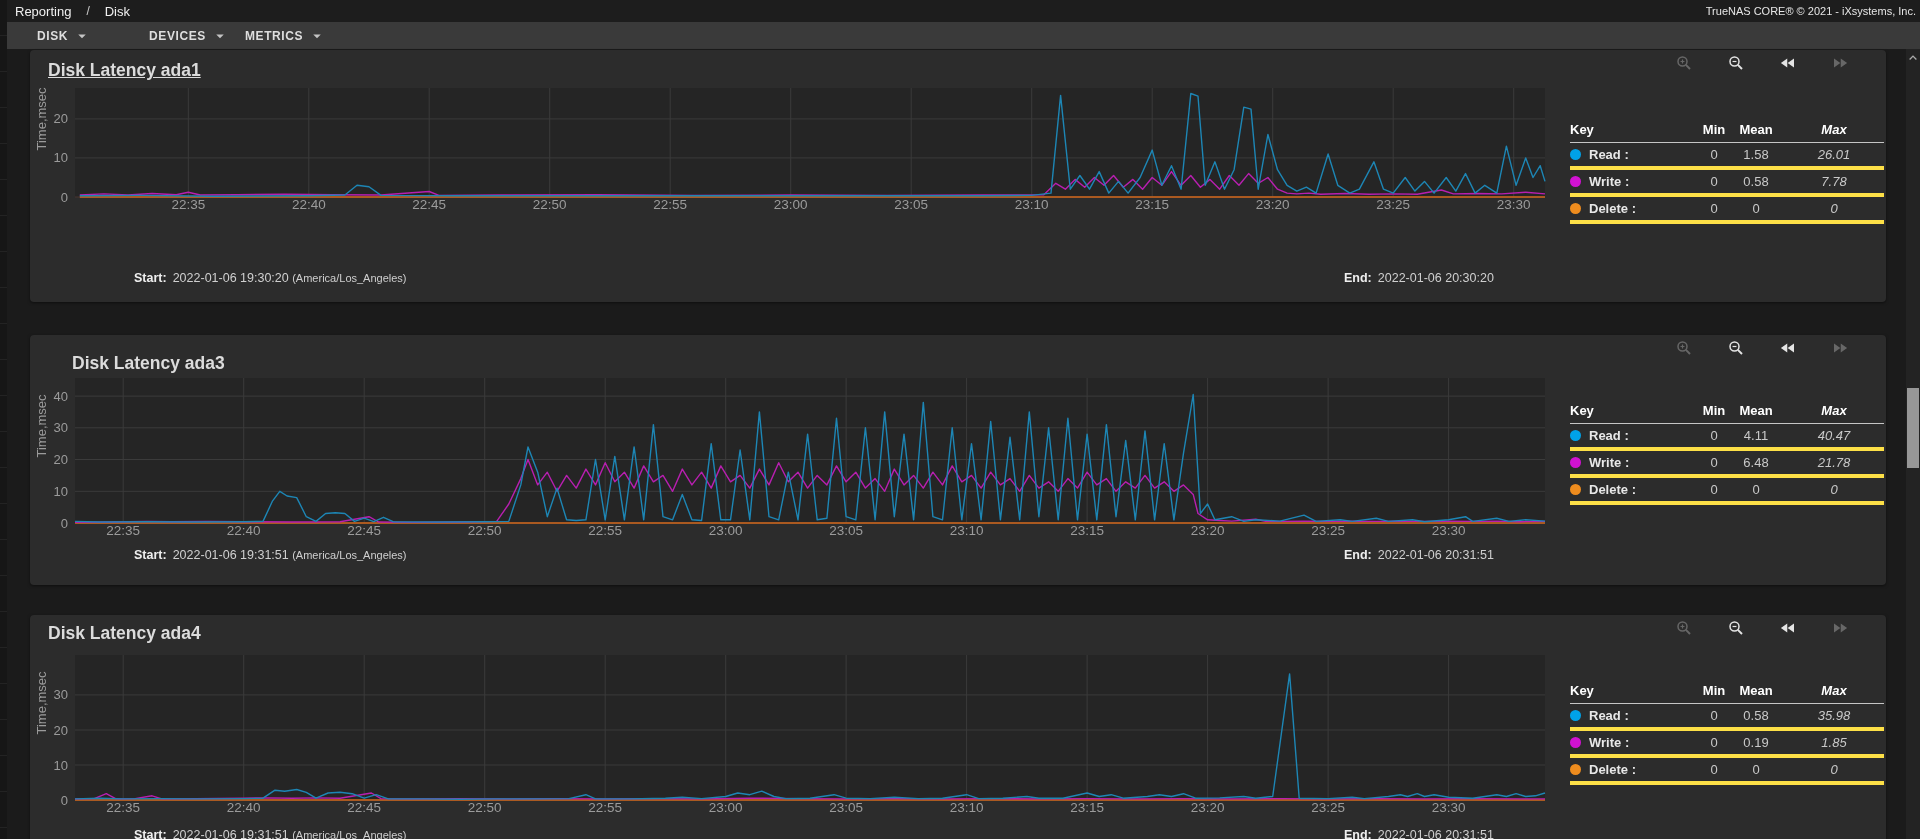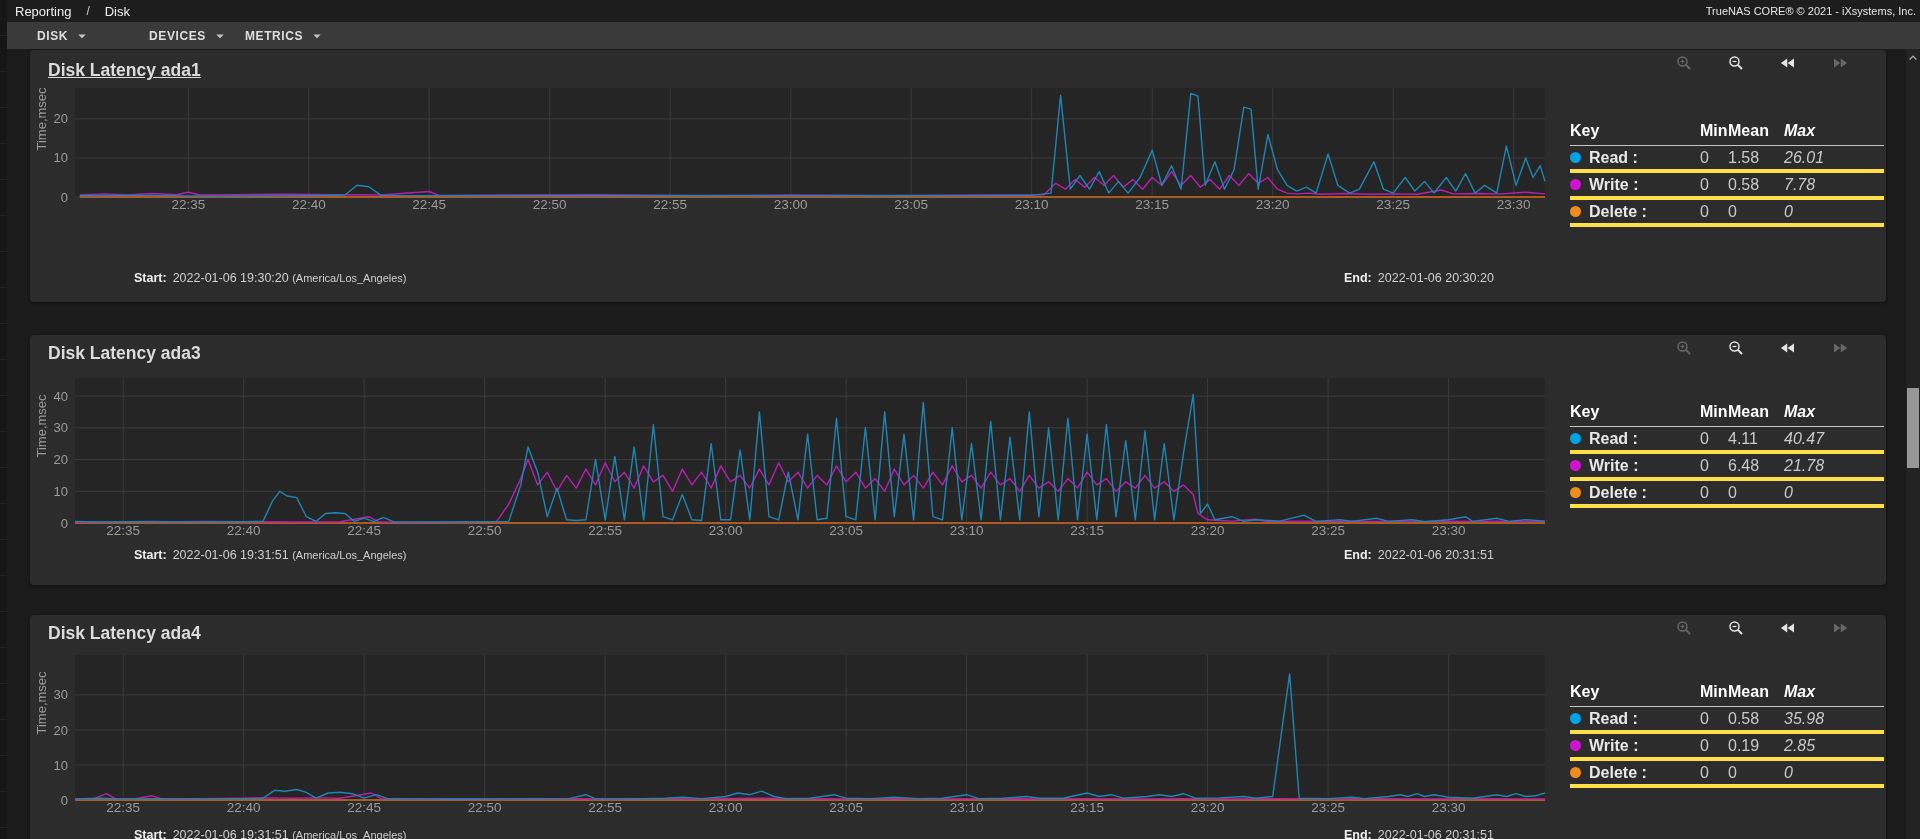--- a/index.html
+++ b/index.html
@@ -24,21 +24,21 @@
   .tab-devices{margin-right:16px;}
   .card{position:absolute;left:30px;width:1856px;background:#2c2c2c;border-radius:4px;
     box-shadow:0 1px 3px rgba(0,0,0,.5);}
   .card-title{position:absolute;left:18px;font-size:17.5px;font-weight:600;color:#dcdcdc;}
   .icons{position:absolute;top:4px;left:1645px;display:flex;gap:34px;}
   .icons .ibtn{width:18px;height:18px;cursor:pointer;display:inline-flex;}
   .ylab{position:absolute;left:4px;width:14px;color:#9b9b9b;font-size:13px;
     transform:rotate(-90deg);transform-origin:center;white-space:nowrap;text-align:center;}
   .chart-svg{position:absolute;left:10px;}
   svg text{font-family:"Liberation Sans",sans-serif;}
-  .legend{position:absolute;left:1540px;width:314px;font-size:16px;color:#c9c9c9;}
+  .legend{position:absolute;left:1540px;width:314px;font-size:13px;color:#c9c9c9;text-align:center;}
   .lg-head{display:flex;font-weight:bold;color:#ffffff;padding-bottom:5px;border-bottom:1px solid #c6c6c6;}
   .lg-row{display:flex;align-items:center;height:23px;border-bottom:4px solid #fde047;}
   .lg-key{width:130px;display:flex;align-items:center;}
   .lg-min{width:28px;}
   .lg-mean{width:56px;}
   .lg-max{flex:1;font-style:italic;}
   .dot{width:11px;height:11px;border-radius:50%;margin-right:8px;flex:0 0 auto;}
   .lg-name{font-weight:bold;color:#e8e8e8;}
   .startend{position:absolute;left:60px;right:20px;font-size:12.5px;color:#cfcfcf;margin-left:44px;}
   .se-label{font-weight:bold;color:#efefef;margin-right:6px;}
@@ -186,21 +186,21 @@
             <div class="lg-name">Delete :</div>
           </div>
           <div class="lg-min">0</div>
           <div class="lg-mean">0</div>
           <div class="lg-max">0</div>
         </div>
       </div>
       <div class="startend" style="top: 221px;"><span class="se-label">Start:</span><span>2022-01-06 19:30:20 </span><span class="se-tz">(America/Los_Angeles)</span><div class="se-end"><span class="se-label">End:</span><span>2022-01-06 20:30:20</span></div></div>
     </div>
     <div class="card" style="top: 335px; height: 250px;">
-      <div class="card-title" style="top: 8px;">Disk Latency ada3</div>
+      <div class="card-title" style="top: 18px; margin-left: 24px;">Disk Latency ada3</div>
       <div class="icons">
         <div class="ibtn">
           <svg width="18" height="18" viewBox="0 0 24 24">
             <circle cx="10" cy="10" r="6" fill="none" stroke="#676767" stroke-width="2"></circle>
             <path d="M14.5 14.5 L20 20" stroke="#676767" stroke-width="2.6"></path>
             <path d="M7.4 10 H12.6 M10 7.4 V12.6" stroke="#676767" stroke-width="1.6"></path>
           </svg>
         </div>
         <div class="ibtn">
           <svg width="18" height="18" viewBox="0 0 24 24">
@@ -381,21 +381,21 @@
           <div class="lg-mean">0.58</div>
           <div class="lg-max">35.98</div>
         </div>
         <div class="lg-row">
           <div class="lg-key">
             <div class="dot" style="background: rgb(209, 18, 209);"></div>
             <div class="lg-name">Write :</div>
           </div>
           <div class="lg-min">0</div>
           <div class="lg-mean">0.19</div>
-          <div class="lg-max">2.85</div>
+          <div class="lg-max">1.85</div>
         </div>
         <div class="lg-row">
           <div class="lg-key">
             <div class="dot" style="background: rgb(238, 140, 30);"></div>
             <div class="lg-name">Delete :</div>
           </div>
           <div class="lg-min">0</div>
           <div class="lg-mean">0</div>
           <div class="lg-max">0</div>
         </div>

